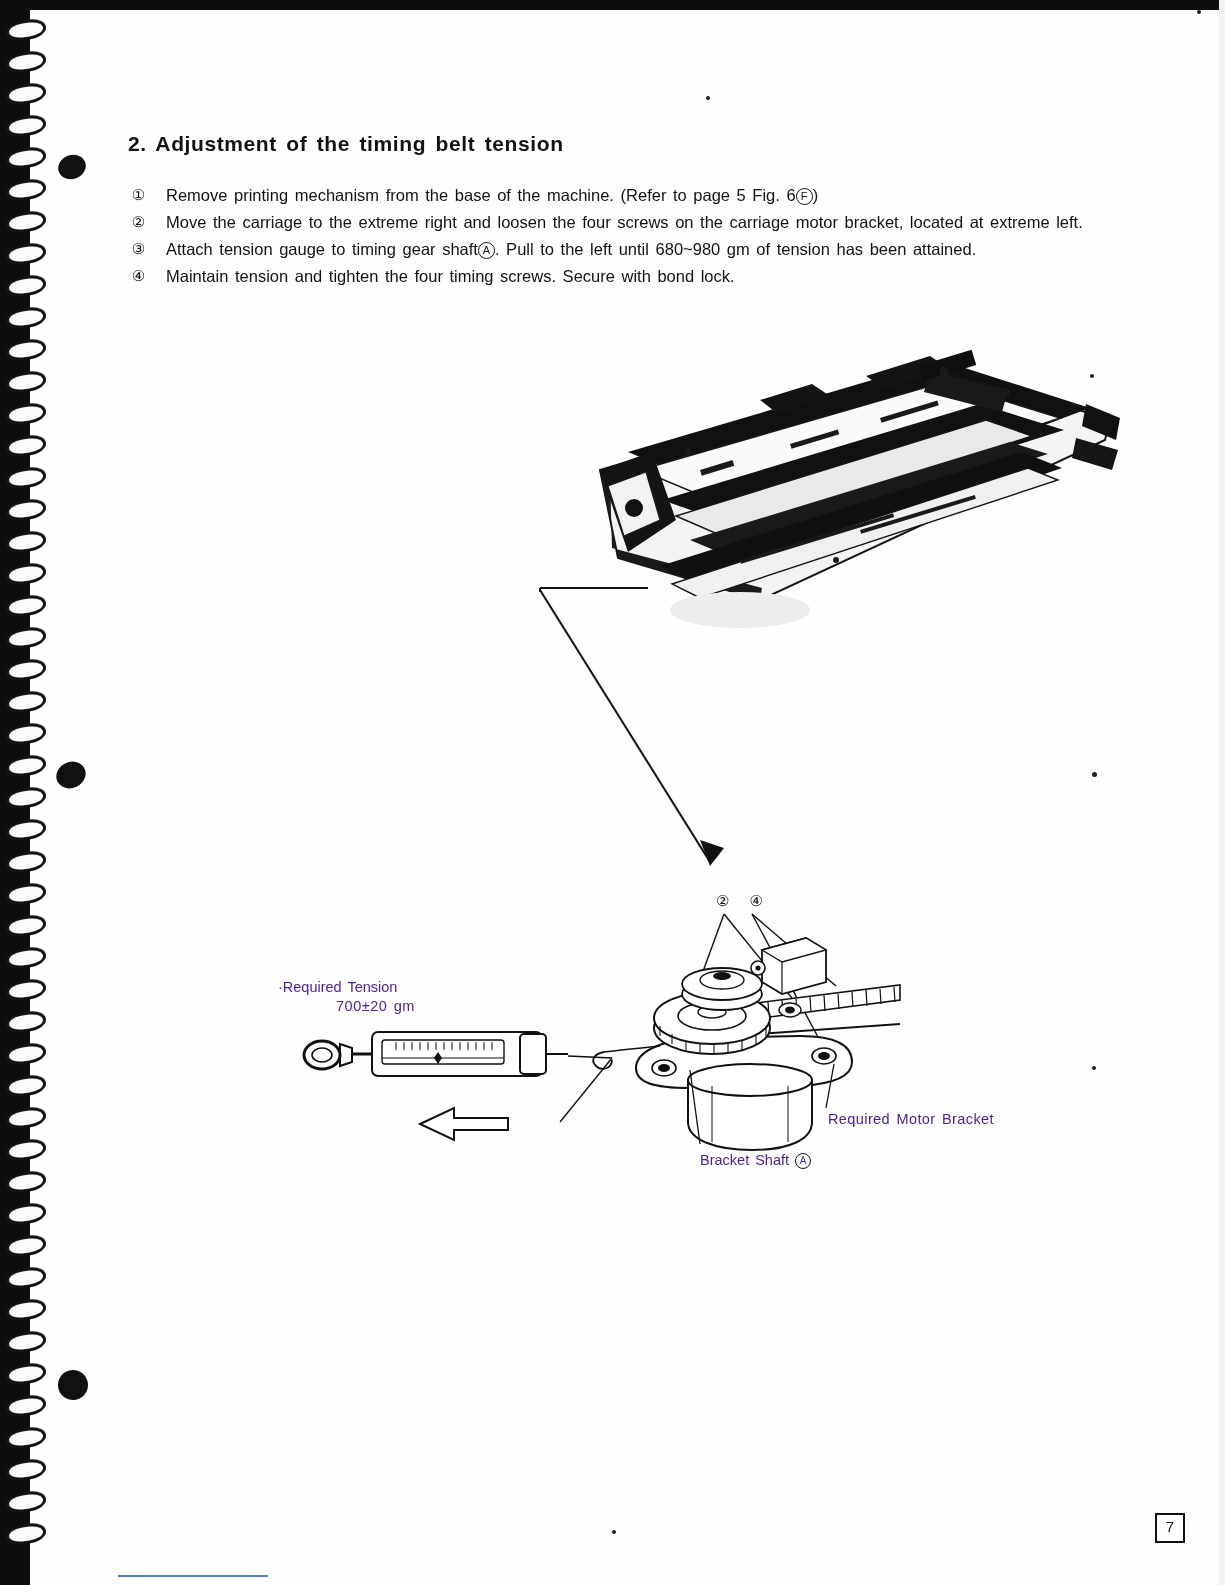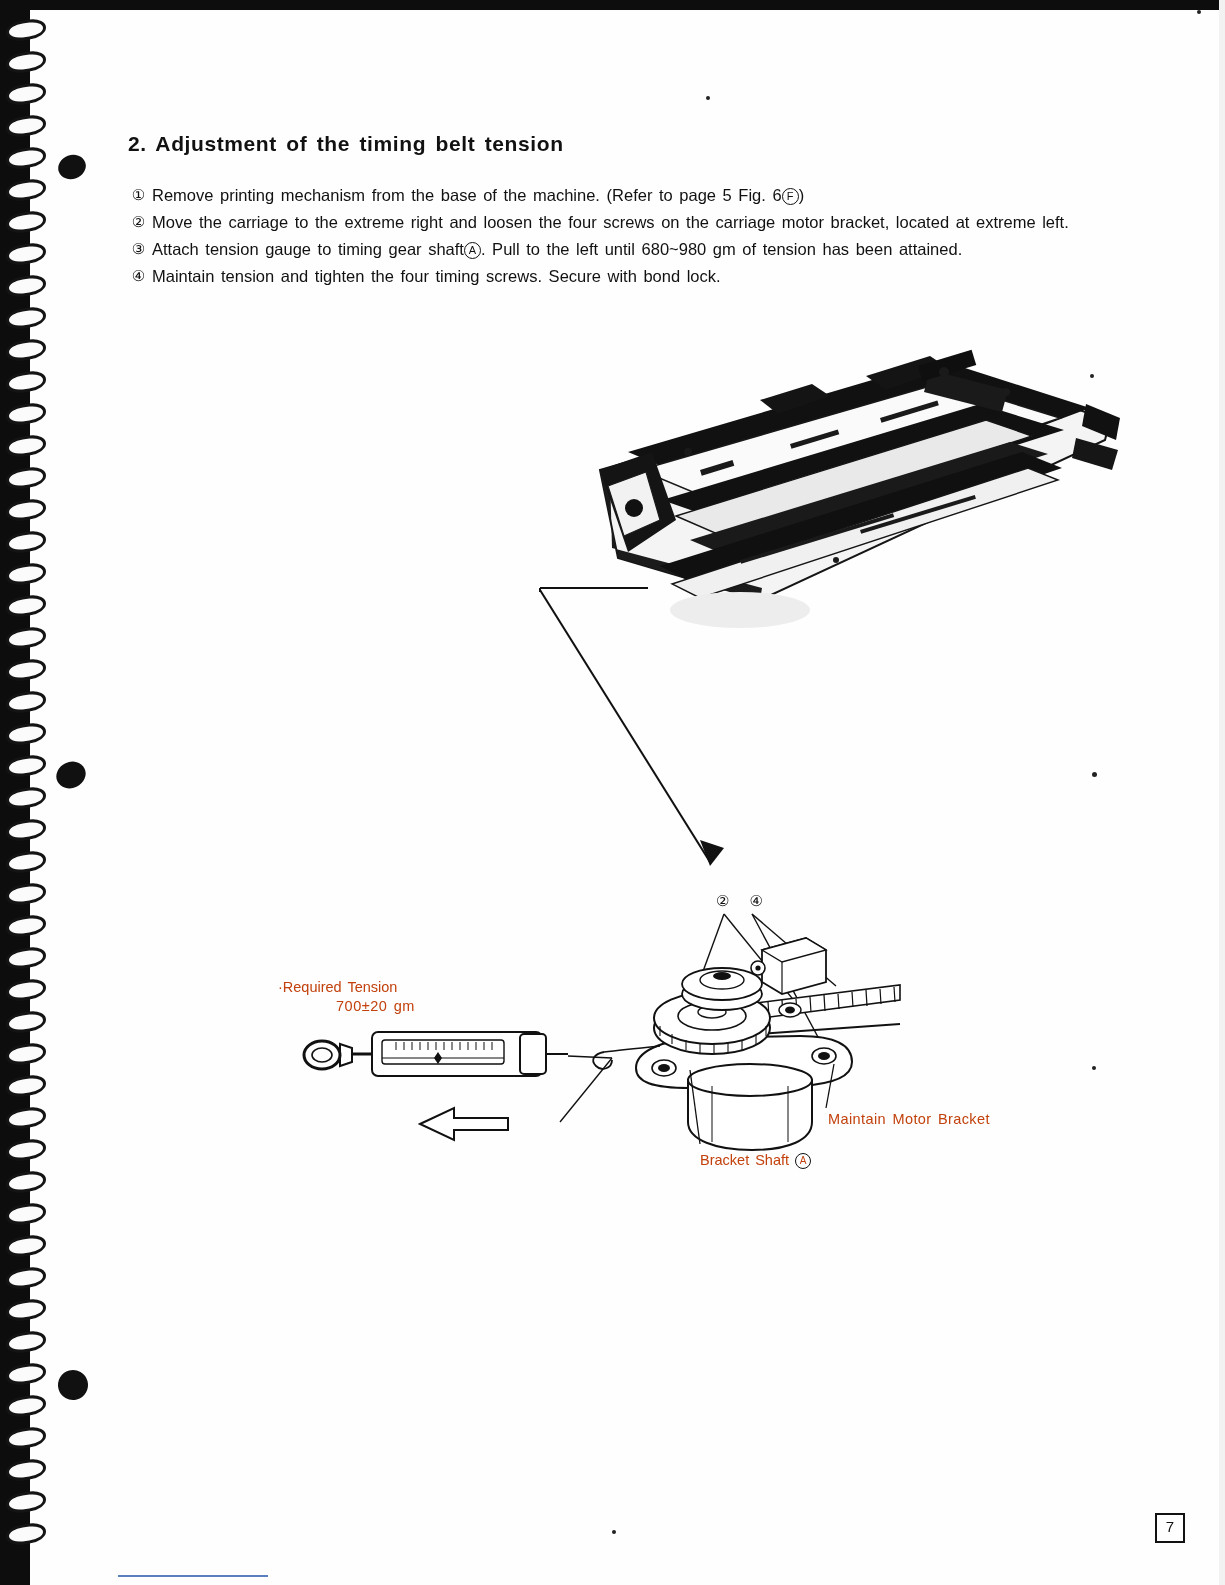--- a/index.html
+++ b/index.html
@@ -97,20 +97,21 @@
     display: inline-block;
     min-width: 21px;
     text-align: center;
     flex: 0 0 auto;
     margin-right: 3px;
     font-size: 15px;
     line-height: 26px;
   }
   .step-text {
     flex: 1 1 auto;
+    margin-left: 14px;
   }
   .circ-inline {
     display: inline-block;
     border: 1px solid #111;
     border-radius: 50%;
     width: 15px;
     height: 15px;
     line-height: 14px;
     font-size: 11px;
     text-align: center;
@@ -125,21 +126,21 @@
     pointer-events: none;
   }
   svg.fig { position: absolute; left: 0; top: 0; }
 
   
   .fig-label {
     position: absolute;
     font-size: 14.5px;
     line-height: 19px;
     word-spacing: 2px;
-    color: #c2410c;
+    color: #4c1d95;
   }
   .lbl-tension { left: 278px; top: 978px; }
   .lbl-tension .val { display: block; margin-left: 58px; letter-spacing: 0.5px; }
   .lbl-bracket { left: 828px; top: 1110px; letter-spacing: 0.4px; }
   .lbl-string  { left: 515px; top: 1125px; }
   .lbl-shaft   { left: 700px; top: 1151px; }
   .circ-a {
     display: inline-block;
     border: 1px solid #111;
     border-radius: 50%;
@@ -468,21 +469,21 @@
 
     </svg>
 
     <div class="callout-nums">② ④</div>
 
     <div class="fig-label lbl-tension">
       <span>·Required  Tension</span>
       <span class="val">700±20  gm</span>
     </div>
 
-    <div class="fig-label lbl-bracket">Maintain  Motor  Bracket</div>
+    <div class="fig-label lbl-bracket">Required  Motor  Bracket</div>
 
 
     <div class="fig-label lbl-shaft">
       <span>Bracket  Shaft</span>
       <span class="circ-a">A</span>
     </div>
   </div>
 
   <div class="page-number">7</div>
   <div class="bottom-blue-line"></div>

